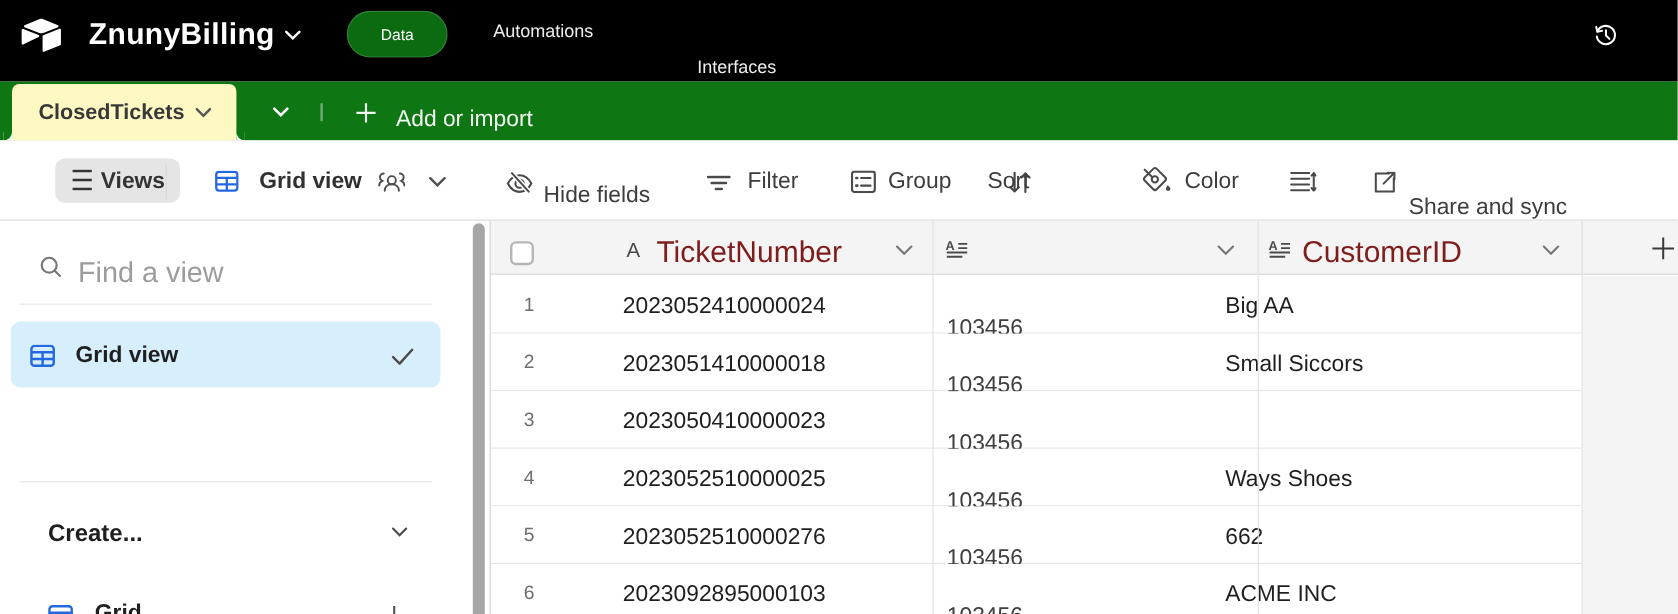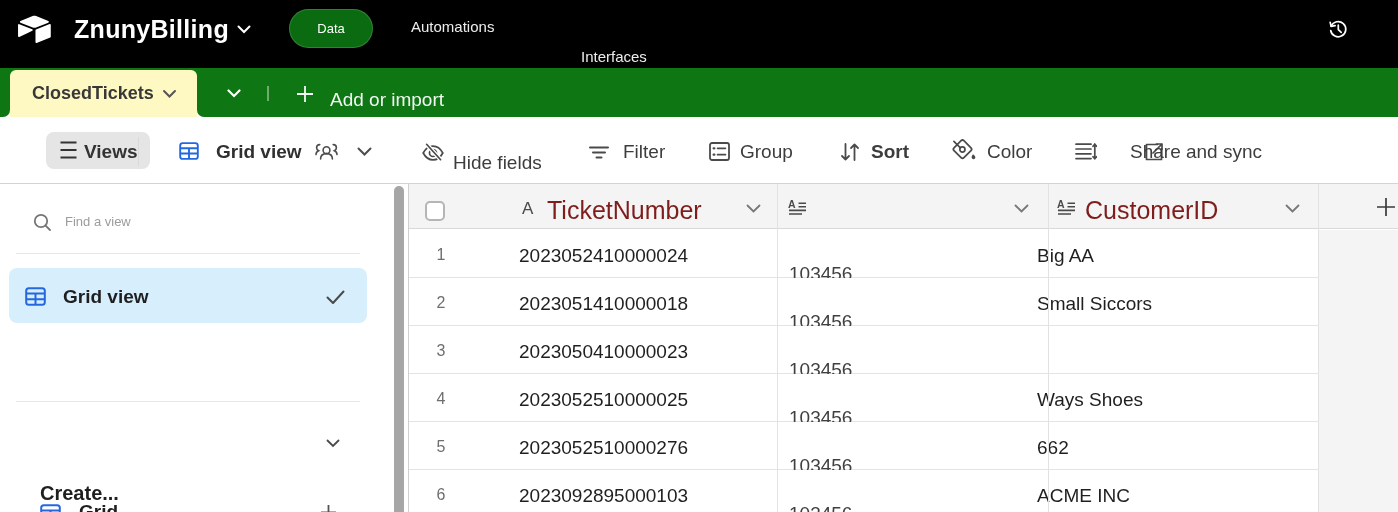--- a/index.html
+++ b/index.html
@@ -35,21 +35,21 @@
   #thumb { position:absolute; left:394px; top:2px; width:10px; height:400px; border-radius:5px; background:#a6a6a6; }
 
   
   #grid { position:absolute; left:408px; top:184px; width:990px; height:328px; background:#fff; border-left:1px solid #d0d0d0; }
   #ghead { position:absolute; left:0; top:0; width:990px; height:45px; background:#f4f4f4; border-bottom:1px solid #d9d9d9; }
   .vline { position:absolute; top:0; width:1px; background:#e2e2e2; }
   .row { position:absolute; left:0; width:910px; height:48px; border-bottom:1px solid #e4e4e4; background:#fff; }
   .rnum { position:absolute; left:12px; top:0; width:40px; text-align:center; font-size:16px; color:#6e6e6e; line-height:50px; }
   .c1 { position:absolute; left:110px; top:0; font-size:19px; color:#1f1f1f; line-height:51px; }
   .c2 { position:absolute; left:380px; top:18px; font-size:19px; color:#404040; line-height:51px; }
-  .c3 { position:absolute; left:628px; top:0; font-size:19px; color:#1f1f1f; line-height:51px; }
+  .c3 { position:absolute; left:612px; top:0; font-size:19px; color:#1f1f1f; line-height:51px; }
   .hlabel { position:absolute; top:0; font-size:25px; color:#7f1d1d; line-height:52px; }
 </style>
 </head>
 <body>
 
 <div id="topbar">
   <svg class="abs" style="left:16px; top:12px;" width="37" height="35" viewBox="0 0 200 170">
     <g fill="#ffffff">
       <path d="M90.0389 12.3675 L24.0799 39.6605 C20.4119 41.1785 20.4499 46.3885 24.1409 47.8515 L90.3759 74.1175 C96.1959 76.4255 102.6769 76.4255 108.4959 74.1175 L174.7319 47.8515 C178.4219 46.3885 178.4609 41.1785 174.7919 39.6605 L108.8339 12.3675 C102.8159 9.8775 96.0559 9.8775 90.0389 12.3675"></path>
       <path d="M105.3122 88.4608 L105.3122 154.0768 C105.3122 157.1978 108.4592 159.3348 111.3602 158.1848 L185.1662 128.8848 C186.8512 128.2168 187.9562 126.5888 187.9562 124.7768 L187.9562 59.1608 C187.9562 56.0398 184.8092 53.9028 181.9082 55.0528 L108.1022 84.3528 C106.4182 85.0208 105.3122 86.6488 105.3122 88.4608"></path>
@@ -146,21 +146,21 @@
     </g>
   </svg>
   <div class="tbtext" style="left:740px;">Group</div>
 
   <svg class="abs" style="left:840px; top:25px;" width="20" height="20" viewBox="0 0 20 20">
     <g fill="none" stroke="#4a4a4a" stroke-width="1.8" stroke-linecap="round" stroke-linejoin="round">
       <path d="M5.5 2 V17.5 M5.5 17.5 L2 14 M5.5 17.5 L9 14"></path>
       <path d="M14.5 18 V2.5 M14.5 2.5 L11 6 M14.5 2.5 L18 6"></path>
     </g>
   </svg>
-  <div class="tbtext" style="left:871px;font-weight:bold;">Sort</div>
+  <div class="tbtext" style="left:823px;">Sort</div>
 
   <svg class="abs" style="left:951px; top:21px;" width="25" height="24" viewBox="0 0 25 24">
     <g fill="none" stroke="#4a4a4a" stroke-width="1.7" stroke-linejoin="round" stroke-linecap="round">
       <rect x="4.5" y="4.2" width="14" height="14" rx="2" transform="rotate(45 11.5 11.2)"></rect>
       <path d="M2.9 3.4 L8.9 9.3"></path>
       <circle cx="11.4" cy="11.5" r="2.6"></circle>
       <path d="M22 16.3 C20.5 18.3 20.2 19.5 21.1 20.5 C21.9 21.4 23.3 21.3 24 20.4 C24.8 19.4 24.4 18.1 22 16.3 Z" fill="#4a4a4a" stroke="none"></path>
     </g>
   </svg>
   <div class="tbtext" style="left:987px;">Color</div>
@@ -171,48 +171,48 @@
       <path d="M19.8 1.2 V15.8 M19.8 1.2 L18 3.3 M19.8 15.8 L18 13.7 M19.8 1.2 L21.6 3.3 M19.8 15.8 L21.6 13.7"></path>
     </g>
   </svg>
 
   <svg class="abs" style="left:1145px; top:26px;" width="19" height="18" viewBox="0 0 19 18">
     <g fill="none" stroke="#4a4a4a" stroke-width="1.7" stroke-linecap="round" stroke-linejoin="round">
       <path d="M12.5 1.5 H1.5 V16.5 H16.5 V5.5"></path>
       <path d="M8 10 L17 1 M11.4 1 H17 V6.6"></path>
     </g>
   </svg>
-  <div class="tbtext" style="left:1130px;">Share and sync</div>
+  <div class="tbtext" style="left:1174px;margin-top:21px;">Share and sync</div>
 </div>
 
 <div id="sidebar">
   <svg class="abs" style="left:33px; top:29px;" width="19" height="19" viewBox="0 0 19 19">
     <g fill="none" stroke="#767676" stroke-width="1.8" stroke-linecap="round">
       <circle cx="8" cy="8" r="6.2"></circle>
       <path d="M12.6 12.6 L17 17"></path>
     </g>
   </svg>
-  <div class="abs" style="left:65px; top:30px; font-size:13px; color:#9c9c9c;">Find a view</div>
+  <div class="abs" style="left:65px; top:30px; font-size:24px; color:#9c9c9c;">Find a view</div>
   <div class="sep" style="top:69px;"></div>
 
   <div id="selrow"></div>
   <svg class="abs" style="left:25px; top:103px;" width="21" height="19" viewBox="0 0 21 19">
     <g fill="none" stroke="#2468e0" stroke-width="2">
       <rect x="1.2" y="1.2" width="18.6" height="16.6" rx="2.6"></rect>
       <path d="M1.2 6.6 H19.8 M10.5 6.6 V17.8 M1.2 12.2 H19.8"></path>
     </g>
   </svg>
   <div class="abs" style="left:63px; top:102px; font-size:19px; font-weight:700; color:#1f1f1f;">Grid view</div>
   <svg class="abs" style="left:326px; top:106px;" width="19" height="15" viewBox="0 0 19 15">
     <path d="M1.5 7.5 L7 13 L17.5 1.5" fill="none" stroke="#4a4a4a" stroke-width="2" stroke-linecap="round" stroke-linejoin="round"></path>
   </svg>
 
   <div class="sep" style="top:217px;"></div>
 
-  <div class="abs" style="left:40px; top:250px; font-size:20px; font-weight:700; color:#1f1f1f;margin-top:48px;">Create...</div>
+  <div class="abs" style="left:40px; top:250px; font-size:20px; font-weight:700; color:#1f1f1f;">Create...</div>
   <svg class="abs" style="left:326px; top:255px;" width="14" height="9" viewBox="0 0 14 9">
     <path d="M1.5 1.5 L7 7 L12.5 1.5" fill="none" stroke="#4a4a4a" stroke-width="1.8" stroke-linecap="round"></path>
   </svg>
 
   <svg class="abs" style="left:40px; top:320px;" width="21" height="19" viewBox="0 0 21 19">
     <g fill="none" stroke="#2468e0" stroke-width="2">
       <rect x="1.2" y="1.2" width="18.6" height="16.6" rx="2.6"></rect>
       <path d="M1.2 6.6 H19.8 M10.5 6.6 V17.8 M1.2 12.2 H19.8"></path>
     </g>
   </svg>

